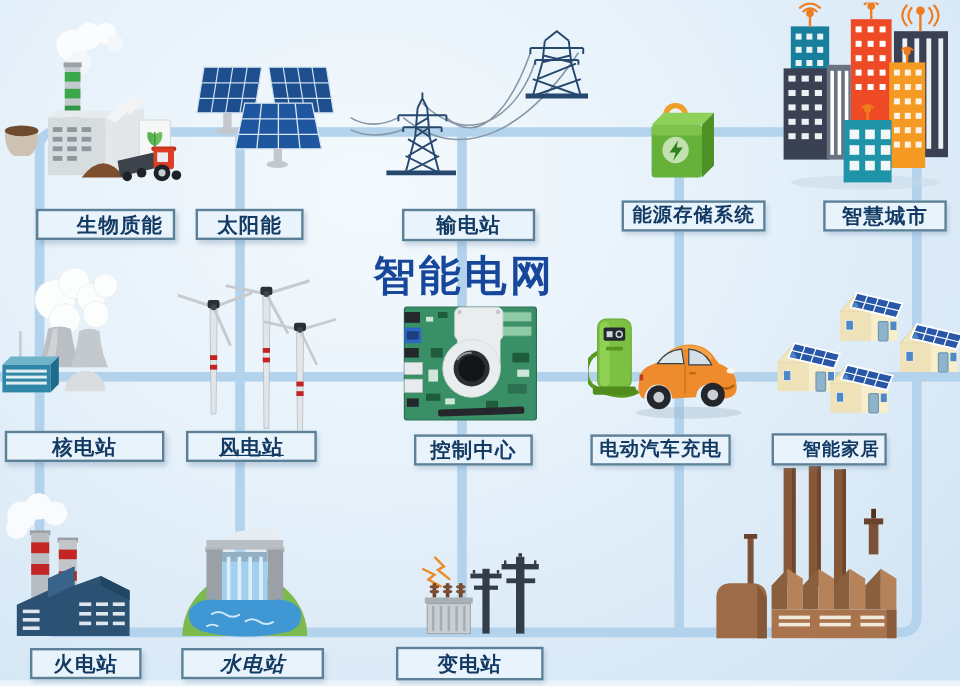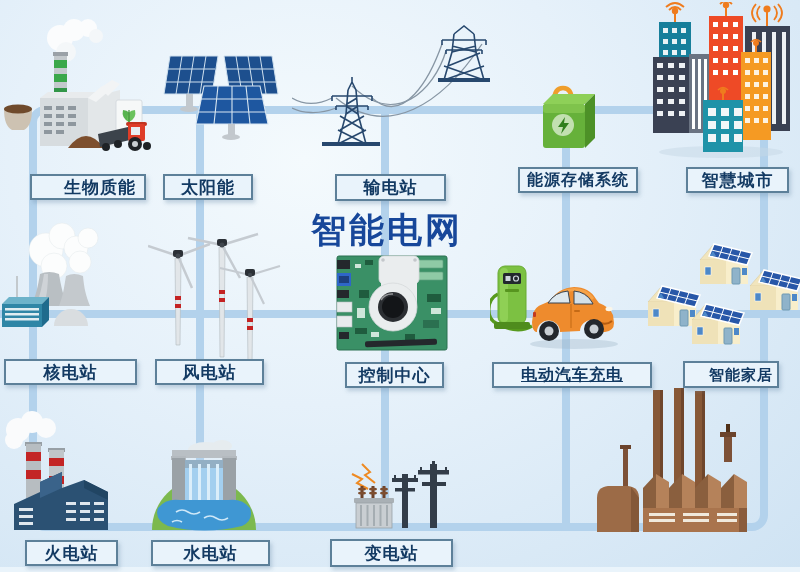--- a/index.html
+++ b/index.html
@@ -29,26 +29,26 @@
     color:var(--label-text);font-weight:bold;font-size:17px;line-height:1;
     box-shadow:2px 3px 4px rgba(110,140,170,.35);box-sizing:border-box;
     letter-spacing:1px;white-space:nowrap;z-index:30;
   }
   .lbl-biomass{left:30px;top:174px;width:116px;height:26px;padding-left:24px;}
   .lbl-solar{left:163px;top:174px;width:90px;height:26px;text-align:center;}
   .lbl-transmission{left:335px;top:174px;width:111px;height:27px;}
   .lbl-storage{left:518px;top:167px;width:120px;height:26px;font-size:16px;}
   .lbl-city{left:686px;top:167px;width:103px;height:26px;}
   .lbl-nuclear{left:4px;top:359px;width:133px;height:26px;}
-  .lbl-wind{left:155px;top:359px;width:109px;height:26px;}
+  .lbl-wind{left:155px;top:359px;width:109px;height:26px;text-decoration:underline;}
   .lbl-control{left:345px;top:362px;width:99px;height:26px;}
-  .lbl-ev{left:492px;top:362px;width:160px;height:26px;font-size:16px;text-decoration:underline;}
-  .lbl-home{left:683px;top:361px;width:96px;height:27px;font-size:15px;padding-left:20px;}
+  .lbl-ev{left:492px;top:362px;width:117px;height:26px;font-size:16px;}
+  .lbl-home{left:643px;top:361px;width:96px;height:27px;font-size:15px;padding-left:20px;}
   .lbl-thermal{left:25px;top:540px;width:93px;height:26px;}
-  .lbl-hydro{left:151px;top:540px;width:119px;height:26px;}
+  .lbl-hydro{left:151px;top:540px;width:119px;height:26px;font-style:italic;}
   .lbl-substation{left:330px;top:539px;width:123px;height:28px;}
   .lbl-industrial{left:612px;top:540px;width:125px;height:29px;}
   
   .title{
     position:absolute;left:311px;top:207px;z-index:40;
     font-size:35px;font-weight:bold;letter-spacing:3px;color:var(--title);
   }
   .icon{position:absolute;z-index:20;}
 </style>
 </head>

